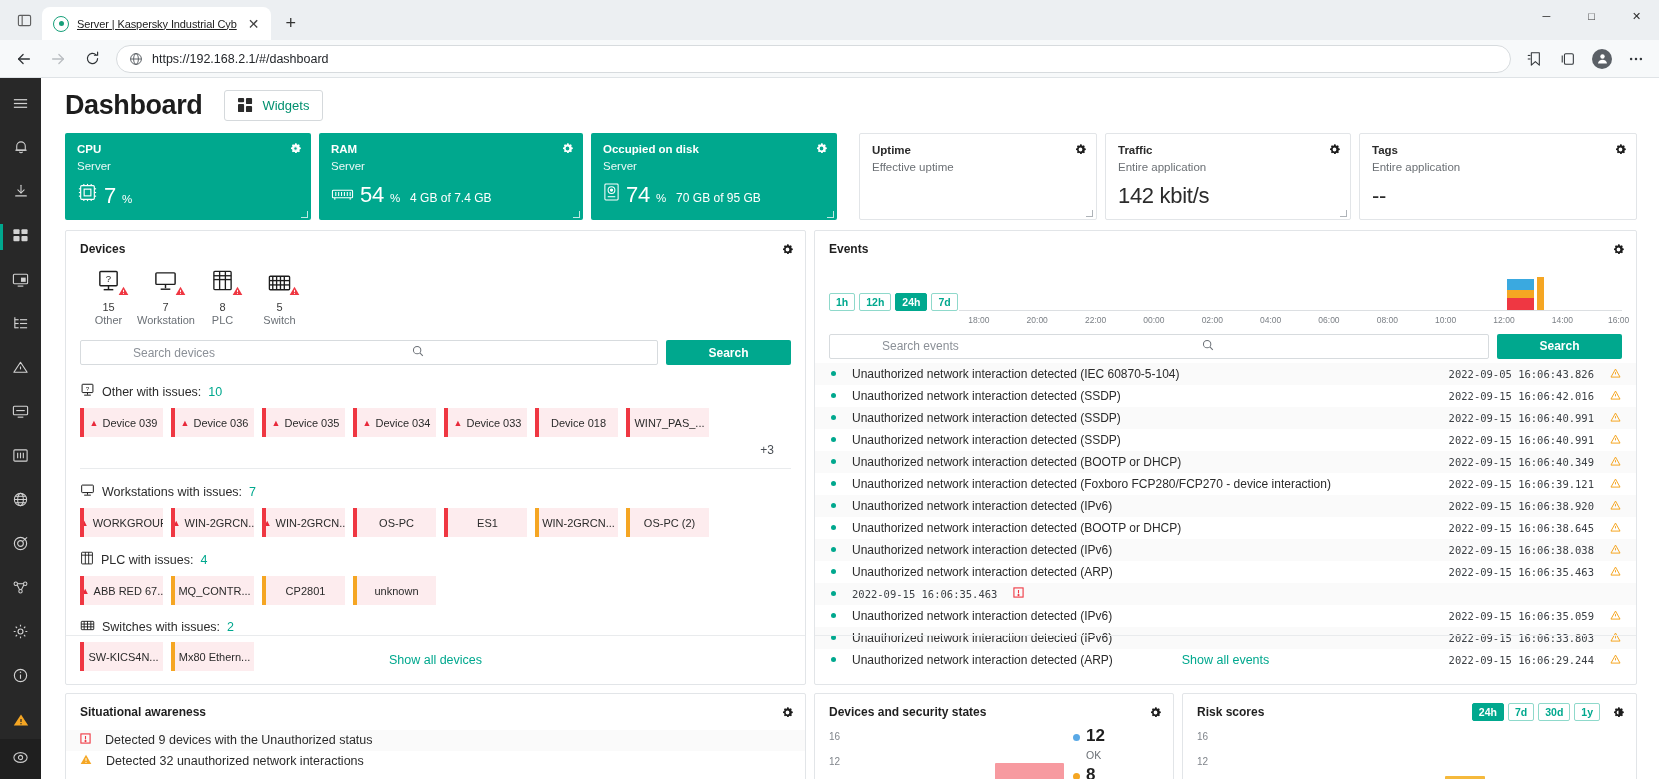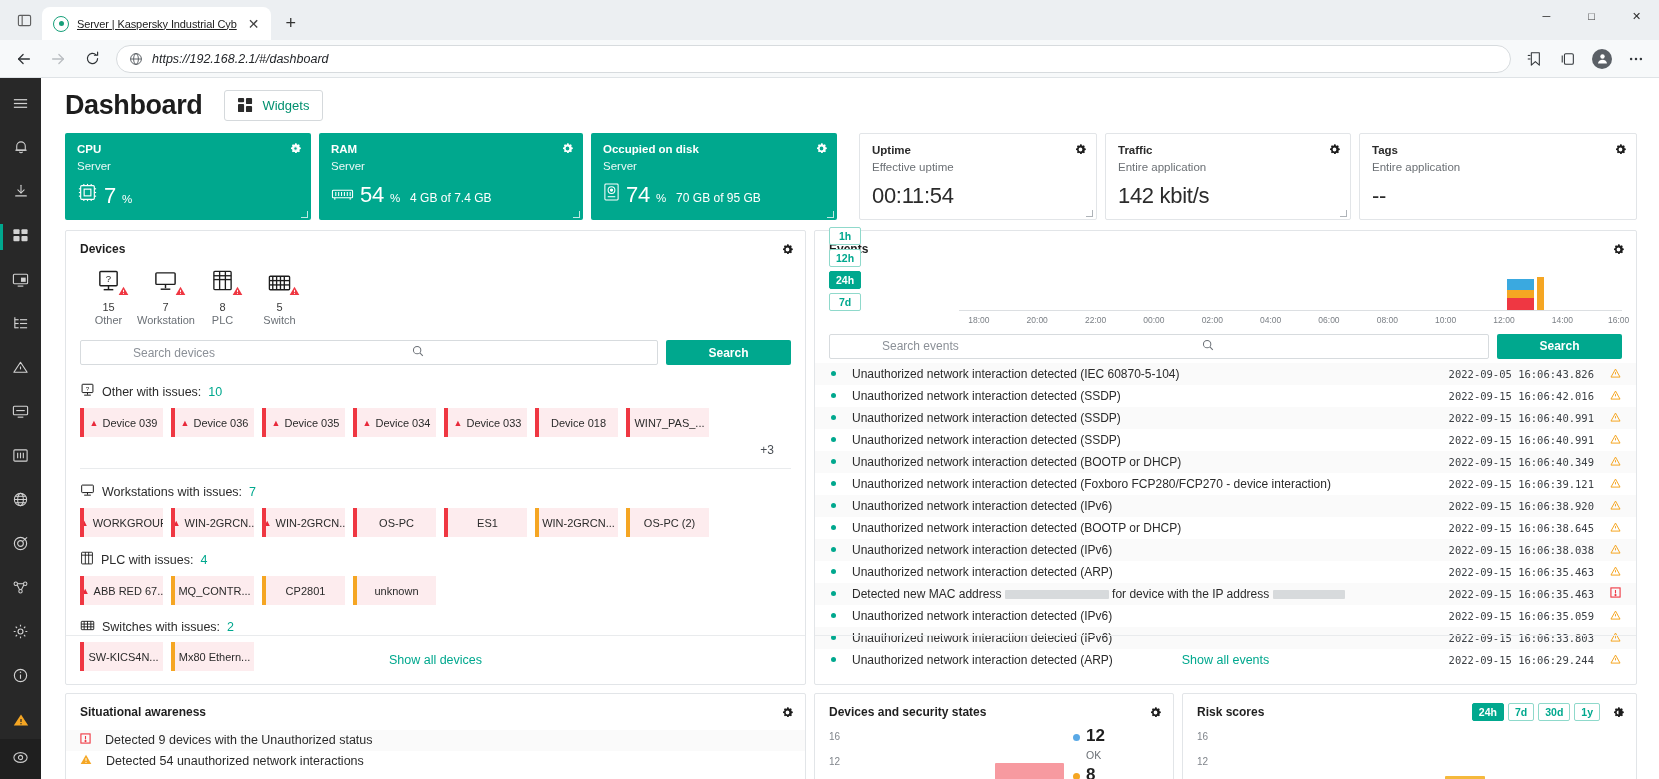--- a/index.html
+++ b/index.html
@@ -43,21 +43,21 @@
   .browser-addrbar {
     height: 38px; background: #f7f9fa; display: flex; align-items: center; gap: 2px;
     padding: 0 8px; border-bottom: 1px solid #dfe3e6;
   }
   .navbtn { width: 32px; height: 30px; display:flex;align-items:center;justify-content:center;
     color:#3a3a3a; border-radius: 4px;}
   .navbtn.dim { color: #b9bdc1; }
   .urlbox {
     flex: 1; height: 28px; background: #fff; border: 1px solid #d7dbde; border-radius: 14px;
     display: flex; align-items: center; gap: 9px; padding: 0 12px; margin: 0 6px;
-    font-size: 12.5px; color: #23262a; font-style: italic;
+    font-size: 12.5px; color: #23262a;
   }
   .urlbox .gl { color:#5a5f64; display:flex; }
   .addr-icons { display: flex; align-items: center; gap: 4px; }
   .addr-icon { width: 30px; height: 28px; display:flex;align-items:center;justify-content:center;
     color:#33373b; border-radius:4px;}
   .avatar-circle { width: 20px; height: 20px; border-radius: 50%; background:#5b6066;
     display:flex;align-items:center;justify-content:center;}
   
   .app { display: flex; height: calc(779px - 78px); }
   .sidebar {
@@ -142,21 +142,21 @@
   }
   .chip.warn { border-left-color: #f5a623; }
   .chip .wt { color: #e8293a; font-size: 9px; }
   .grp-sep { border-top: 1px solid #e9ebed; margin: 11px 0 0 0; }
   .panel-foot {
     border-top: 1px solid #e9ebed; text-align: center; padding: 17px 0;
     font-size: 12.5px; color: #00a88e; cursor: pointer;
   }
   
   .ev-chart { position: relative; height: 66px; margin: 6px 14px 0 14px; }
-  .ranges { display: flex; gap: 4px; position: absolute; left: 0; bottom: 17px; flex-direction: column; }
+  .ranges { display: flex; gap: 4px; position: absolute; left: 0; bottom: 17px; }
   .range {
     border: 1px solid #8fd9cb; border-radius: 2px; font-size: 10.5px; font-weight: bold;
     color: #00a88e; padding: 2px 6px; background: #fff; cursor: pointer; min-width: 23px; text-align:center;
   }
   .range.on { background: #00a88e; color: #fff; border-color: #00a88e; }
   .axis { position: absolute; left: 130px; right: 0; bottom: 17px; border-top: 1px solid #dcdfe2; }
   .ticks { position: absolute; left: 130px; right: 0; bottom: 0; height: 15px; }
   .tick { position: absolute; font-size: 8.5px; color: #7a7f85; transform: translateX(-50%); top: 2px; }
   .ev-bar { position: absolute; bottom: 18px; width: 27px; }
   .ev-bar .seg { width: 100%; display: block; }
@@ -534,23 +534,20 @@
           <svg width="13" height="13" viewBox="0 0 18 18" fill="#fff">
               <path d="M16.2 7.6l-1.5-.5a5.8 5.8 0 0 0-.5-1.2l.7-1.4-1.4-1.4-1.4.7a5.8 5.8 0 0 0-1.2-.5l-.5-1.5H8.6l-.5 1.5a5.8 5.8 0 0 0-1.2.5l-1.4-.7-1.4 1.4.7 1.4a5.8 5.8 0 0 0-.5 1.2l-1.5.5v2l1.5.5c.1.4.3.8.5 1.2l-.7 1.4 1.4 1.4 1.4-.7c.4.2.8.4 1.2.5l.5 1.5h2l.5-1.5c.4-.1.8-.3 1.2-.5l1.4.7 1.4-1.4-.7-1.4c.2-.4.4-.8.5-1.2l1.5-.5zM9 11.6A2.6 2.6 0 1 1 9 6.4a2.6 2.6 0 0 1 0 5.2z"></path>
             </svg>
         </span>
         <span class="corner"></span>
       </div>
 
       <div class="kpi white" style="width:238px; margin-left:14px">
         <div class="kpi-t">Uptime</div>
         <div class="kpi-s" style="color:#5f6469">Effective uptime</div>
-        <div class="kpi-val">
-            <span class="kpi-num">00:11:54</span>
-          </div>
         <span class="kpi-gear">
           <svg width="13" height="13" viewBox="0 0 18 18" fill="#1d1d1d">
               <path d="M16.2 7.6l-1.5-.5a5.8 5.8 0 0 0-.5-1.2l.7-1.4-1.4-1.4-1.4.7a5.8 5.8 0 0 0-1.2-.5l-.5-1.5H8.6l-.5 1.5a5.8 5.8 0 0 0-1.2.5l-1.4-.7-1.4 1.4.7 1.4a5.8 5.8 0 0 0-.5 1.2l-1.5.5v2l1.5.5c.1.4.3.8.5 1.2l-.7 1.4 1.4 1.4 1.4-.7c.4.2.8.4 1.2.5l.5 1.5h2l.5-1.5c.4-.1.8-.3 1.2-.5l1.4.7 1.4-1.4-.7-1.4c.2-.4.4-.8.5-1.2l1.5-.5zM9 11.6A2.6 2.6 0 1 1 9 6.4a2.6 2.6 0 0 1 0 5.2z"></path>
             </svg>
         </span>
         <span class="corner"></span>
       </div>
 
       <div class="kpi white" style="width:246px">
         <div class="kpi-t">Traffic</div>
@@ -981,21 +978,20 @@
               <span class="ev-dot"></span>
               <span class="ev-name">Unauthorized network interaction detected (ARP)</span>
               <span class="ev-time">2022-09-15 16:06:35.463</span>
               <span class="ev-sev"><svg width="11" height="10" viewBox="0 0 12 11" fill="none" stroke="#f5a623" stroke-width="1.1">
                   <path d="M6 1.2 11 10H1z"></path>
                   <line x1="6" y1="4.6" x2="6" y2="7"></line>
                 </svg></span>
             </div>
           <div class="ev-row">
             <span class="ev-dot"></span>
-            <span class="ev-name"><span>Detected new MAC address <span class="redacted" style="width: 104px;"></span> for device with the IP address <span class="redacted" style="width: 72px;"></span></span></span>
             <span class="ev-time">2022-09-15 16:06:35.463</span>
             <span class="ev-sev"><svg width="11" height="11" viewBox="0 0 12 12" fill="none" stroke="#ef3742" stroke-width="1.2">
                   <rect x="1" y="1" width="10" height="10"></rect>
                   <line x1="6" y1="3.3" x2="6" y2="7"></line>
                   <circle cx="6" cy="8.8" r=".6" fill="#ef3742"></circle>
                 </svg></span>
           </div>
           <div class="ev-row">
               <span class="ev-dot"></span>
               <span class="ev-name">Unauthorized network interaction detected (IPv6)</span>
@@ -1045,21 +1041,21 @@
                   <circle cx="6" cy="8.8" r=".6" fill="#ef3742"></circle>
                 </svg></span>
             <span>Detected 9 devices with the Unauthorized status</span>
           </div>
           <div class="sa-row">
             <span><svg width="12" height="11" viewBox="0 0 12 11">
                   <path d="M6 .8 11.3 10H.7z" fill="#f5a623"></path>
                   <line x1="6" y1="4.2" x2="6" y2="6.8" stroke="#fff" stroke-width="1"></line>
                   <circle cx="6" cy="8.3" r=".6" fill="#fff"></circle>
                 </svg></span>
-            <span>Detected 54 unauthorized network interactions</span>
+            <span>Detected 32 unauthorized network interactions</span>
           </div>
         </div>
       </div>
 
       <div class="panel" style="width:360px;height:110px">
         <div class="panel-title">Devices and security states</div>
         <span class="panel-gear">
           <svg width="13" height="13" viewBox="0 0 18 18" fill="#1d1d1d">
               <path d="M16.2 7.6l-1.5-.5a5.8 5.8 0 0 0-.5-1.2l.7-1.4-1.4-1.4-1.4.7a5.8 5.8 0 0 0-1.2-.5l-.5-1.5H8.6l-.5 1.5a5.8 5.8 0 0 0-1.2.5l-1.4-.7-1.4 1.4.7 1.4a5.8 5.8 0 0 0-.5 1.2l-1.5.5v2l1.5.5c.1.4.3.8.5 1.2l-.7 1.4 1.4 1.4 1.4-.7c.4.2.8.4 1.2.5l.5 1.5h2l.5-1.5c.4-.1.8-.3 1.2-.5l1.4.7 1.4-1.4-.7-1.4c.2-.4.4-.8.5-1.2l1.5-.5zM9 11.6A2.6 2.6 0 1 1 9 6.4a2.6 2.6 0 0 1 0 5.2z"></path>
             </svg>

